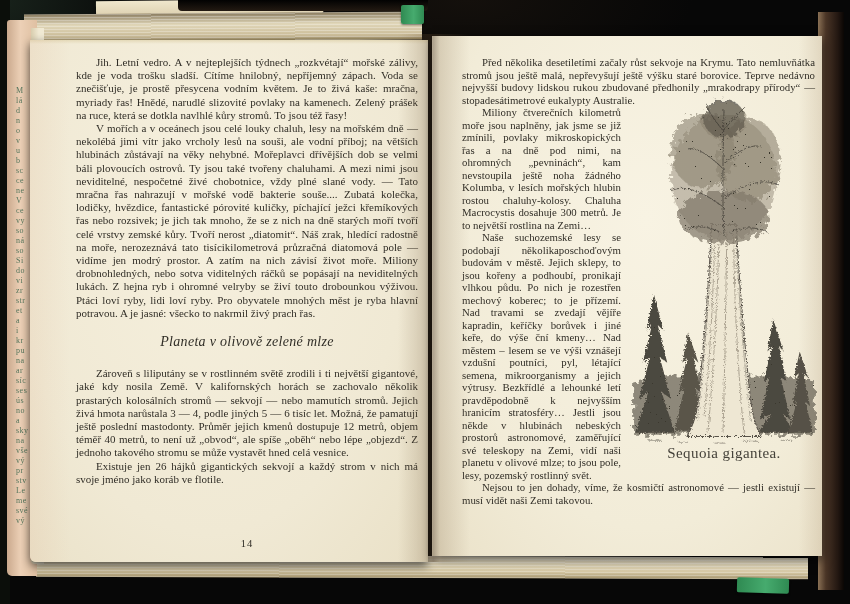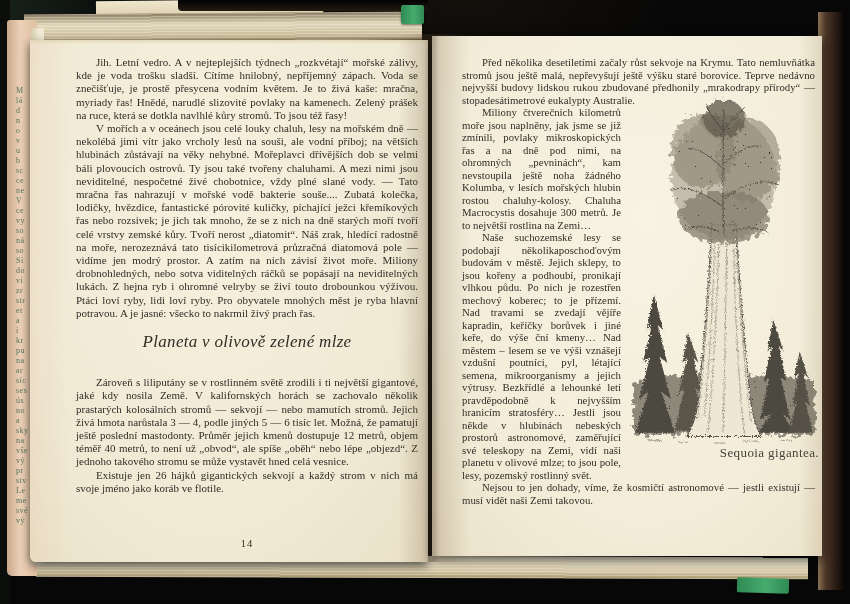--- a/index.html
+++ b/index.html
@@ -54,29 +54,29 @@
       linear-gradient(180deg,#e4d9b8 0,rgba(0,0,0,0) 4px),
       radial-gradient(ellipse at 45% 30%, #f6f0de 0%, #f0e9d4 65%, #e9e0c6 100%);
     font-size:11px;line-height:13.2px;}
   .page.right{left:432px;top:36px;width:390px;height:520px;
     padding:20px 7px 0 30px;
     background:
       linear-gradient(270deg, rgba(150,120,85,.18), rgba(0,0,0,0) 6%),
       radial-gradient(ellipse at 55% 35%, #f8f3e3 0%, #f2ecd8 65%, #eae1c8 100%);
     font-size:10.8px;line-height:12.5px;}
   .page p{margin:0;text-indent:20px;}
-  .section-heading{margin:15px 0 28px;font-size:17px;font-weight:normal;
+  .section-heading{margin:15px 0 19px;font-size:14px;font-weight:normal;
     font-style:italic;text-align:center;text-indent:0;letter-spacing:.3px;}
   .pagenum{position:absolute;text-align:center;font-size:10.5px;letter-spacing:1px;margin-top:9px;}
   .page.left .pagenum{left:46px;top:488px;width:342px;}
   .page.right .pagenum{left:30px;top:498px;width:353px;}
   
   .tree-float{float:right;width:190px;margin:-12px -4px 2px 8px;text-align:center;}
   .tree-float svg{display:block;}
-  .caption{font-size:13px;color:#45423a;text-align:right;margin-top:1px;letter-spacing:.4px;font-family:Liberation Serif, serif;}
+  .caption{font-size:15px;color:#45423a;text-align:center;margin-top:1px;letter-spacing:.4px;font-family:Liberation Serif, serif;}
   
   .gutter-shadow{position:absolute;left:398px;top:34px;width:72px;height:528px;pointer-events:none;
     background:linear-gradient(90deg, rgba(0,0,0,0) 0%, rgba(110,85,55,.22) 38%,
       rgba(70,50,32,.38) 49%, rgba(120,95,65,.20) 58%, rgba(0,0,0,0) 100%);}
 </style>
 </head>
 <body>
 
 <div class="scene">
 

